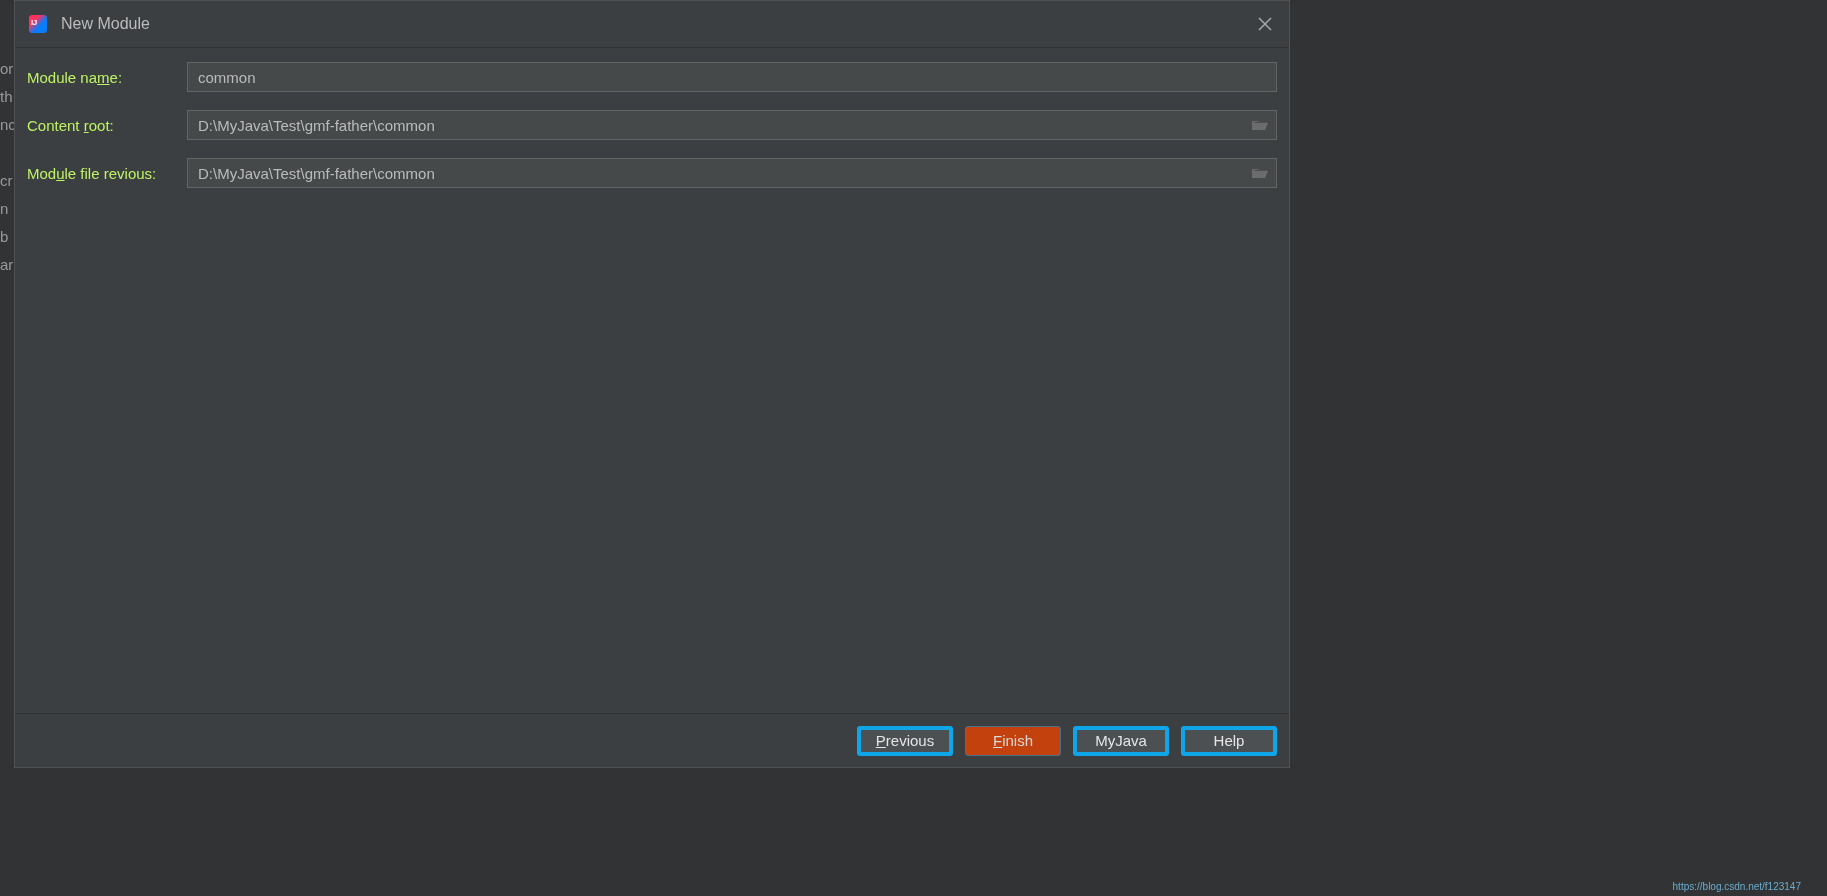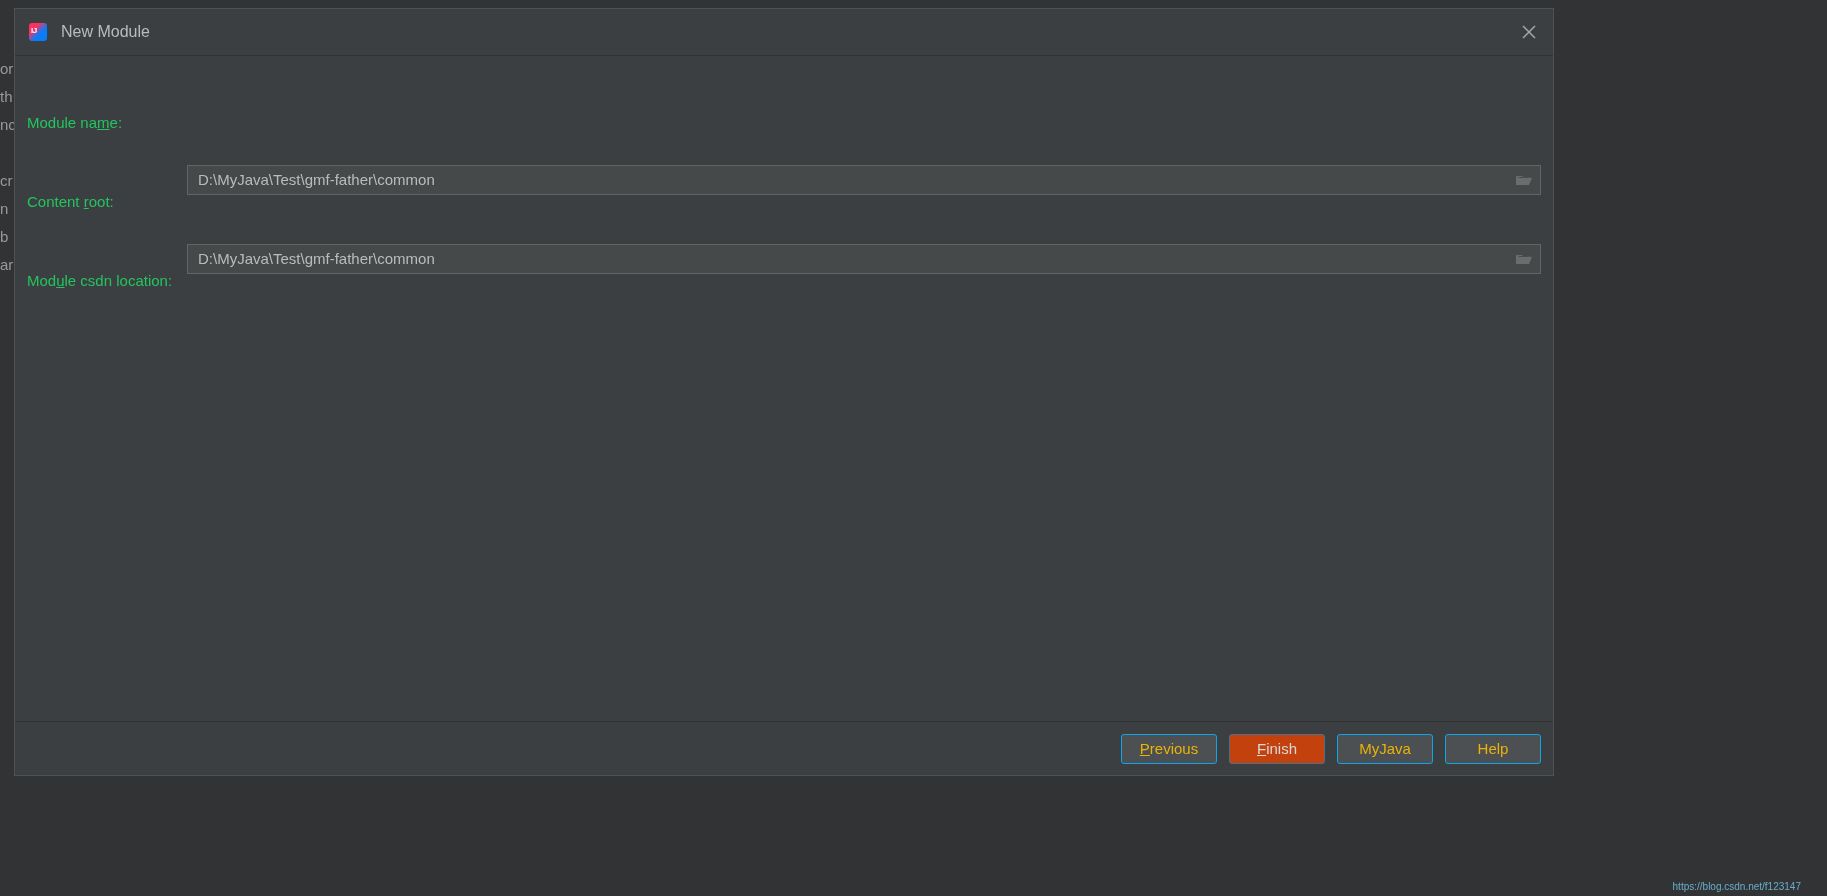--- a/index.html
+++ b/index.html
@@ -24,22 +24,22 @@
       color: #999;
       font-size: 15px;
       line-height: 28px;
       width: 14px;
       overflow: hidden;
       white-space: pre;
     }
     .dialog {
       position: absolute;
       left: 14px;
-      top: 8px;
-      width: 1540px;
+      top: 0;
+      width: 1276px;
       height: 768px;
       background: #3c3f41;
       border: 1px solid #515151;
       display: flex;
       flex-direction: column;
     }
     .titlebar {
       height: 47px;
       display: flex;
       align-items: center;
@@ -95,24 +95,23 @@
       flex-direction: column;
       gap: 18px;
     }
     .form-row {
       display: flex;
       align-items: center;
       gap: 8px;
     }
     .form-label {
       width: 152px;
-      color: #22c55e;
+      color: #bef264;
       font-size: 15px;
       white-space: nowrap;
-      margin-top: 44px;
     }
     .form-label .underline {
       text-decoration: underline;
     }
     .input-wrap {
       flex: 1;
       position: relative;
       display: flex;
       align-items: center;
     }
@@ -149,22 +148,22 @@
       display: flex;
       align-items: center;
       justify-content: flex-end;
       padding: 0 12px;
       gap: 12px;
     }
     .btn {
       min-width: 96px;
       height: 30px;
       background: #4c5052;
-      border: 1px solid #0ea5e9;
-      color: #eab308;
+      border: 4px solid #0ea5e9;
+      color: #e5e5e5;
       font-size: 15px;
       font-family: inherit;
       cursor: pointer;
       border-radius: 3px;
       padding: 0 14px;
     }
     .btn .underline {
       text-decoration: underline;
     }
     .btn-primary {
@@ -205,40 +204,43 @@
         <line x1="13" y1="1" x2="1" y2="13" stroke="#a9a9a9" stroke-width="1.4"></line>
       </svg>
     </div>
   </div>
 
   <div class="content">
 
     <div class="form-row">
       <div class="form-label">
         <span>Module na</span><span class="underline">m</span><span>e:</span>
+      </div>
+      <div class="input-wrap">
+        <input type="text" class="text-input" value="common" style="">
       </div>
     </div>
 
     <div class="form-row">
       <div class="form-label">
         <span>Content </span><span class="underline">r</span><span>oot:</span>
       </div>
       <div class="input-wrap">
         <input type="text" class="text-input with-browse" value="D:\MyJava\Test\gmf-father\common" style="">
         <div class="browse-icon">
           <svg viewBox="0 0 18 14">
             <path d="M1 3 L1 12 L14 12 L17 5 L4 5 L3 3 Z M1 3 L7 3 L8 4.5 L15 4.5 L15 5" fill="#8a8a8a" stroke="none"></path>
           </svg>
         </div>
       </div>
     </div>
 
     <div class="form-row">
       <div class="form-label">
-        <span>Mod</span><span class="underline">u</span><span>le csdn location:</span>
+        <span>Mod</span><span class="underline">u</span><span>le file revious:</span>
       </div>
       <div class="input-wrap">
         <input type="text" class="text-input with-browse" value="D:\MyJava\Test\gmf-father\common" style="">
         <div class="browse-icon">
           <svg viewBox="0 0 18 14">
             <path d="M1 3 L1 12 L14 12 L17 5 L4 5 L3 3 Z M1 3 L7 3 L8 4.5 L15 4.5 L15 5" fill="#8a8a8a" stroke="none"></path>
           </svg>
         </div>
       </div>
     </div>

